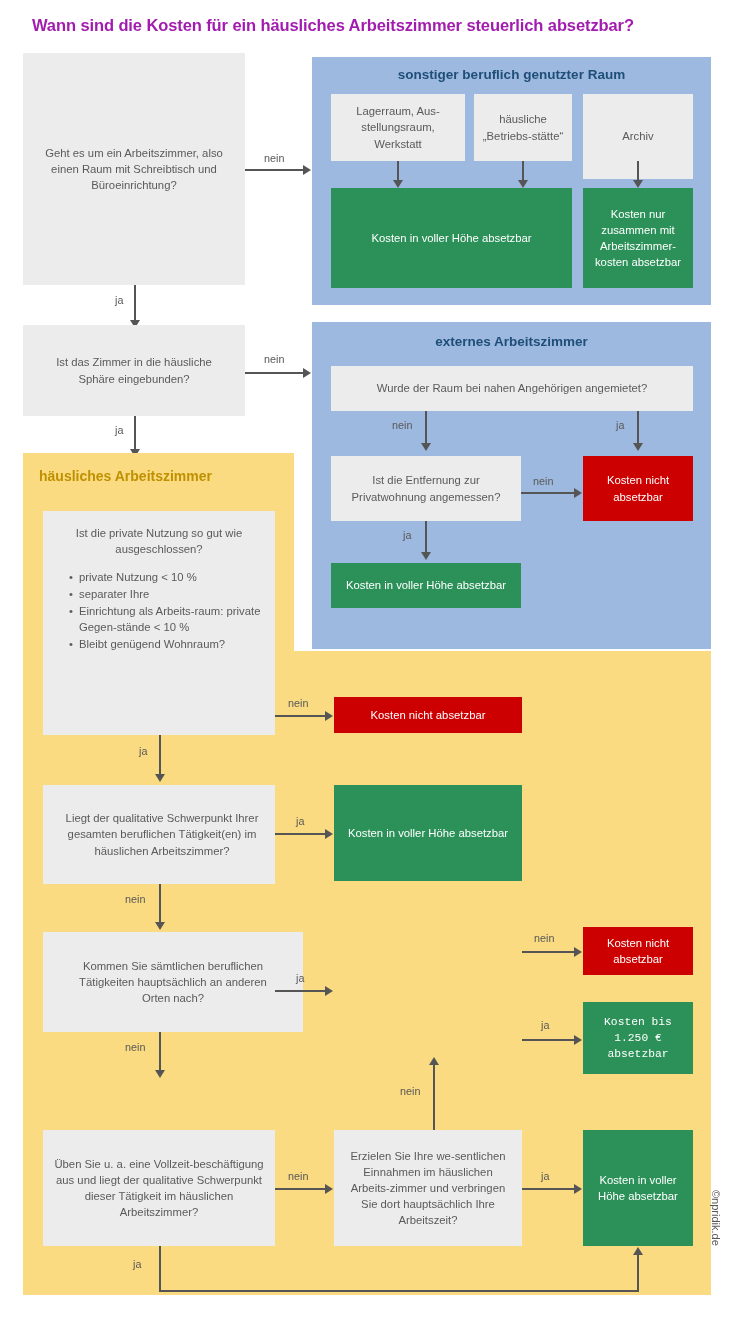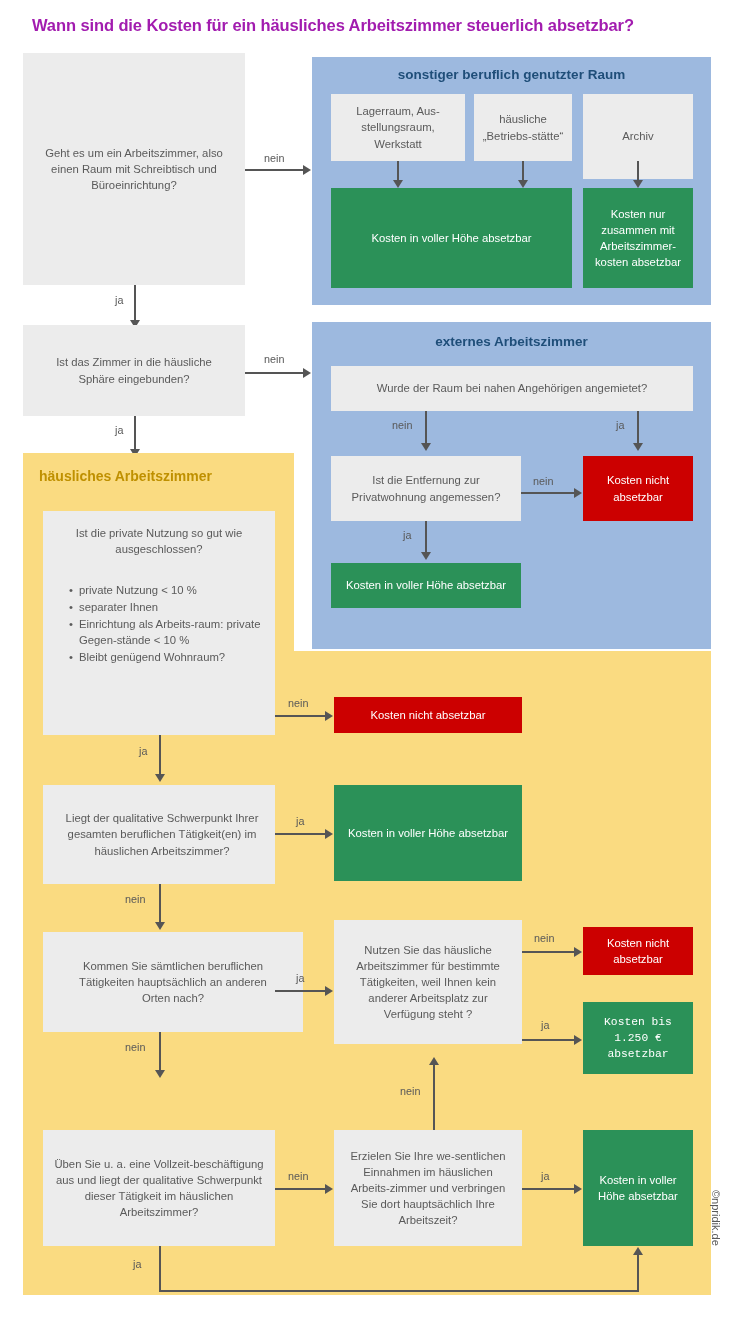--- a/index.html
+++ b/index.html
@@ -40,21 +40,21 @@
     font-size:11.3px;line-height:1.42;
     padding:4px 6px;
   }
   .grey{background:#ECECEC;color:#5a5a5a;}
   .green{background:#2B9158;color:#ffffff;}
   .red{background:#CC0000;color:#ffffff;}
 
   .node.left-list{
     display:block;text-align:left;padding:14px 12px 10px 12px;
   }
-  .list-q{text-align:center;margin:0 0 25px 0;}
+  .list-q{text-align:center;margin:0 0 12px 0;}
   ul.crit{margin:0;padding:0 0 0 14px;list-style:none;}
   ul.crit li{
     position:relative;padding-left:10px;margin-bottom:1px;
     line-height:1.42;
   }
   ul.crit li:before{
     content:"\2022";position:absolute;left:0;top:0;
   }
 
   
@@ -174,21 +174,21 @@
 
   <div class="abs panel-yellow" style="left:23px;top:453px;width:271px;height:198px;">
     <div class="abs panel-head gold" style="left:16px;top:15px;width:auto;">häusliches Arbeitszimmer</div>
   </div>
   <div class="abs panel-yellow" style="left:23px;top:651px;width:688px;height:644px;"></div>
 
   <div class="abs node grey left-list" style="left:43px;top:511px;width:232px;height:224px;">
     <div class="list-q">Ist die private Nutzung so gut wie ausgeschlossen?</div>
     <ul class="crit">
       <li>private Nutzung &lt; 10 %</li>
-      <li>separater Ihnen</li>
+      <li>separater Ihre</li>
       <li>Einrichtung als Arbeits-raum: private Gegen-stände &lt; 10 %</li>
       <li>Bleibt genügend Wohnraum?</li>
     </ul>
   </div>
 
   <div class="abs node red" style="left:334px;top:697px;width:188px;height:36px;">
     <span>Kosten nicht absetzbar</span>
   </div>
   <div class="abs ln-h" style="left:275px;top:715px;width:50px;"></div>
   <div class="abs arrow-r" style="left:325px;top:711px;"></div>
@@ -207,23 +207,20 @@
   <div class="abs ln-h" style="left:275px;top:833px;width:50px;"></div>
   <div class="abs arrow-r" style="left:325px;top:829px;"></div>
   <div class="abs lbl" style="left:296px;top:815px;">ja</div>
 
   <div class="abs ln-v" style="left:159px;top:884px;height:39px;"></div>
   <div class="abs arrow-d" style="left:155px;top:922px;"></div>
   <div class="abs lbl" style="left:125px;top:893px;">nein</div>
 
   <div class="abs node grey" style="left:43px;top:932px;width:260px;height:100px;">
     <span style="max-width:200px;display:block;">Kommen Sie sämtlichen beruflichen Tätigkeiten hauptsächlich an anderen Orten nach?</span>
-  </div>
-  <div class="abs node grey" style="left:334px;top:920px;width:188px;height:124px;">
-    <span style="max-width:160px;display:block;">Nutzen Sie das häusliche Arbeitszimmer für bestimmte Tätigkeiten, weil Ihnen kein anderer Arbeitsplatz zur Verfügung steht ?</span>
   </div>
   <div class="abs node red" style="left:583px;top:927px;width:110px;height:48px;">
     <span style="max-width:100px;display:block;">Kosten nicht absetzbar</span>
   </div>
   <div class="abs node green" style="left:583px;top:1002px;width:110px;height:72px;font-family:Liberation Mono, monospace;">
     <span style="max-width:92px;display:block;">Kosten bis 1.250 € absetzbar</span>
   </div>
 
   <div class="abs ln-h" style="left:275px;top:990px;width:50px;"></div>
   <div class="abs arrow-r" style="left:325px;top:986px;"></div>

